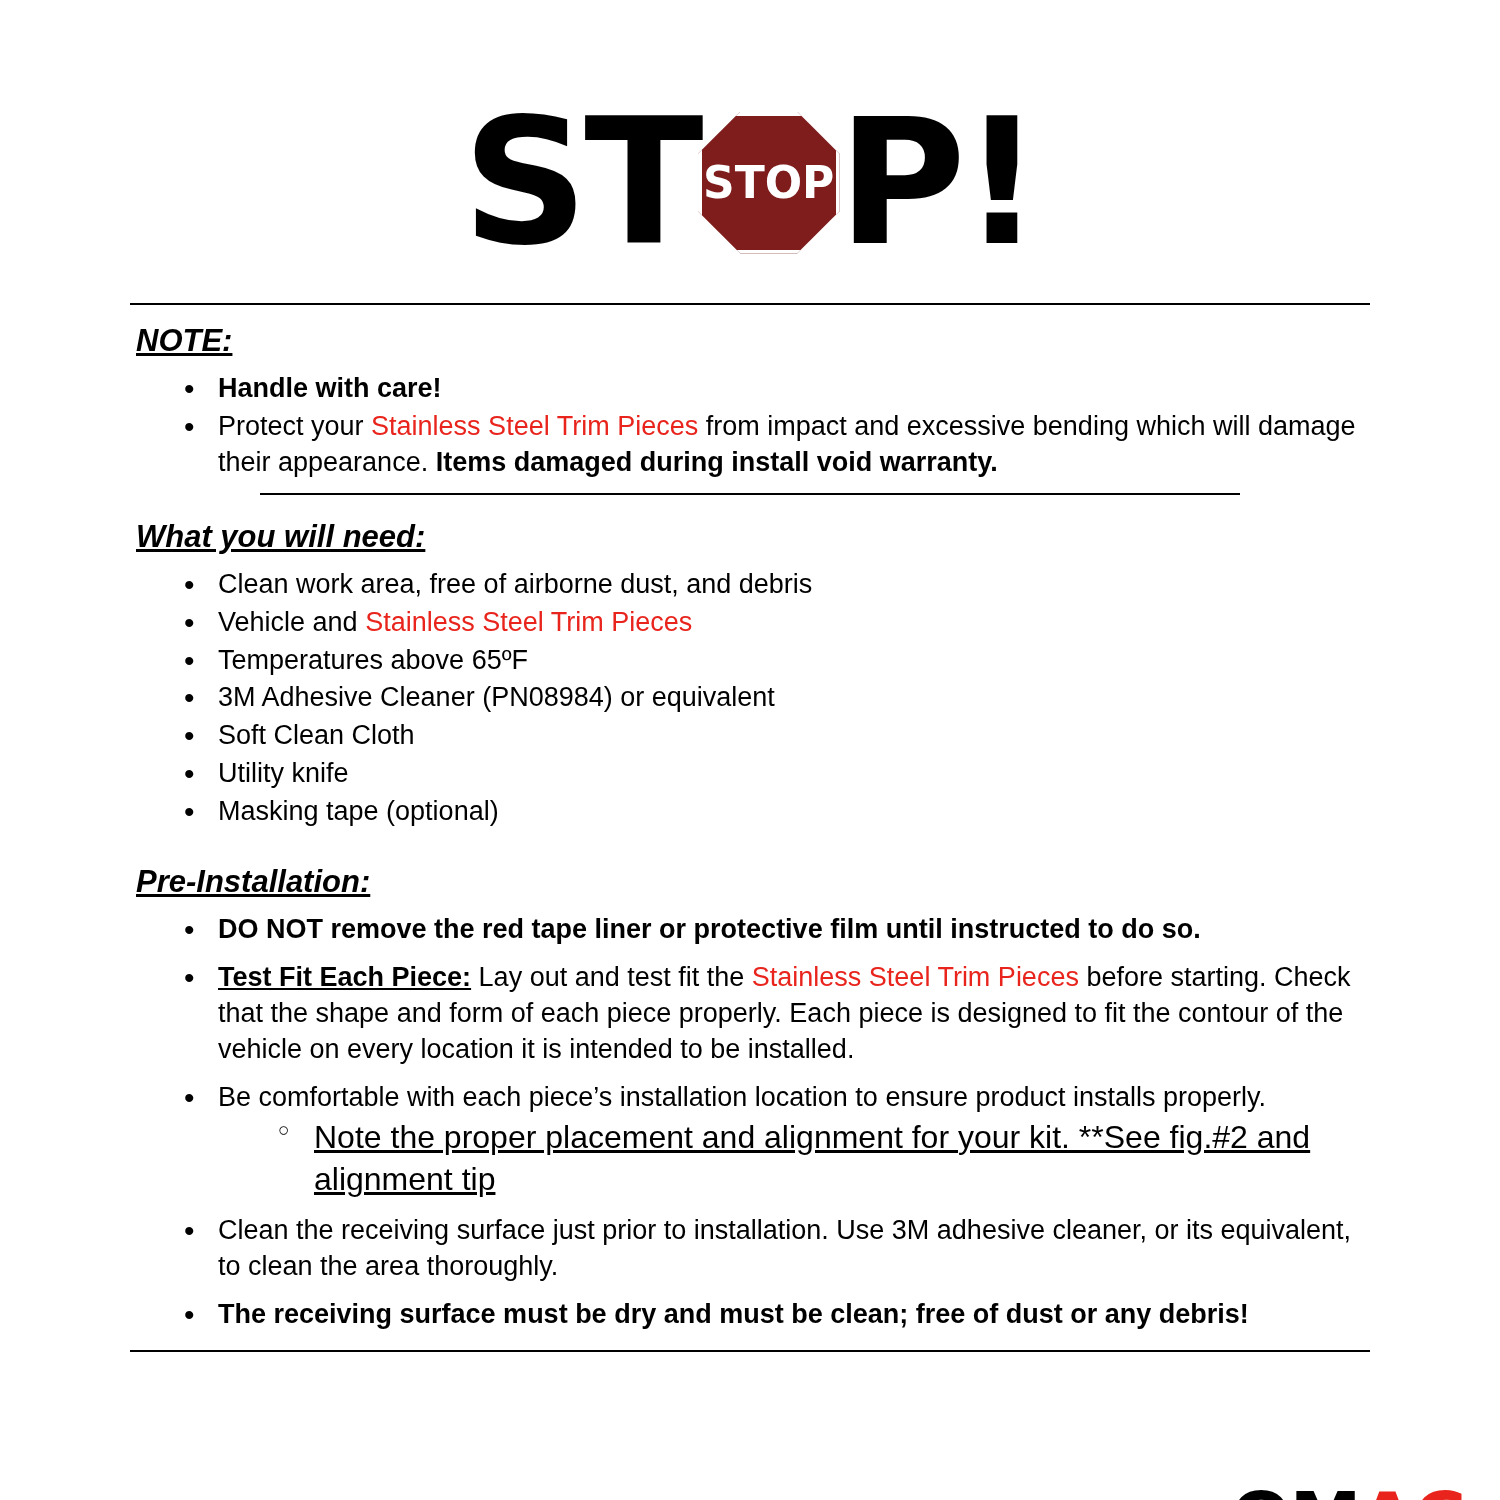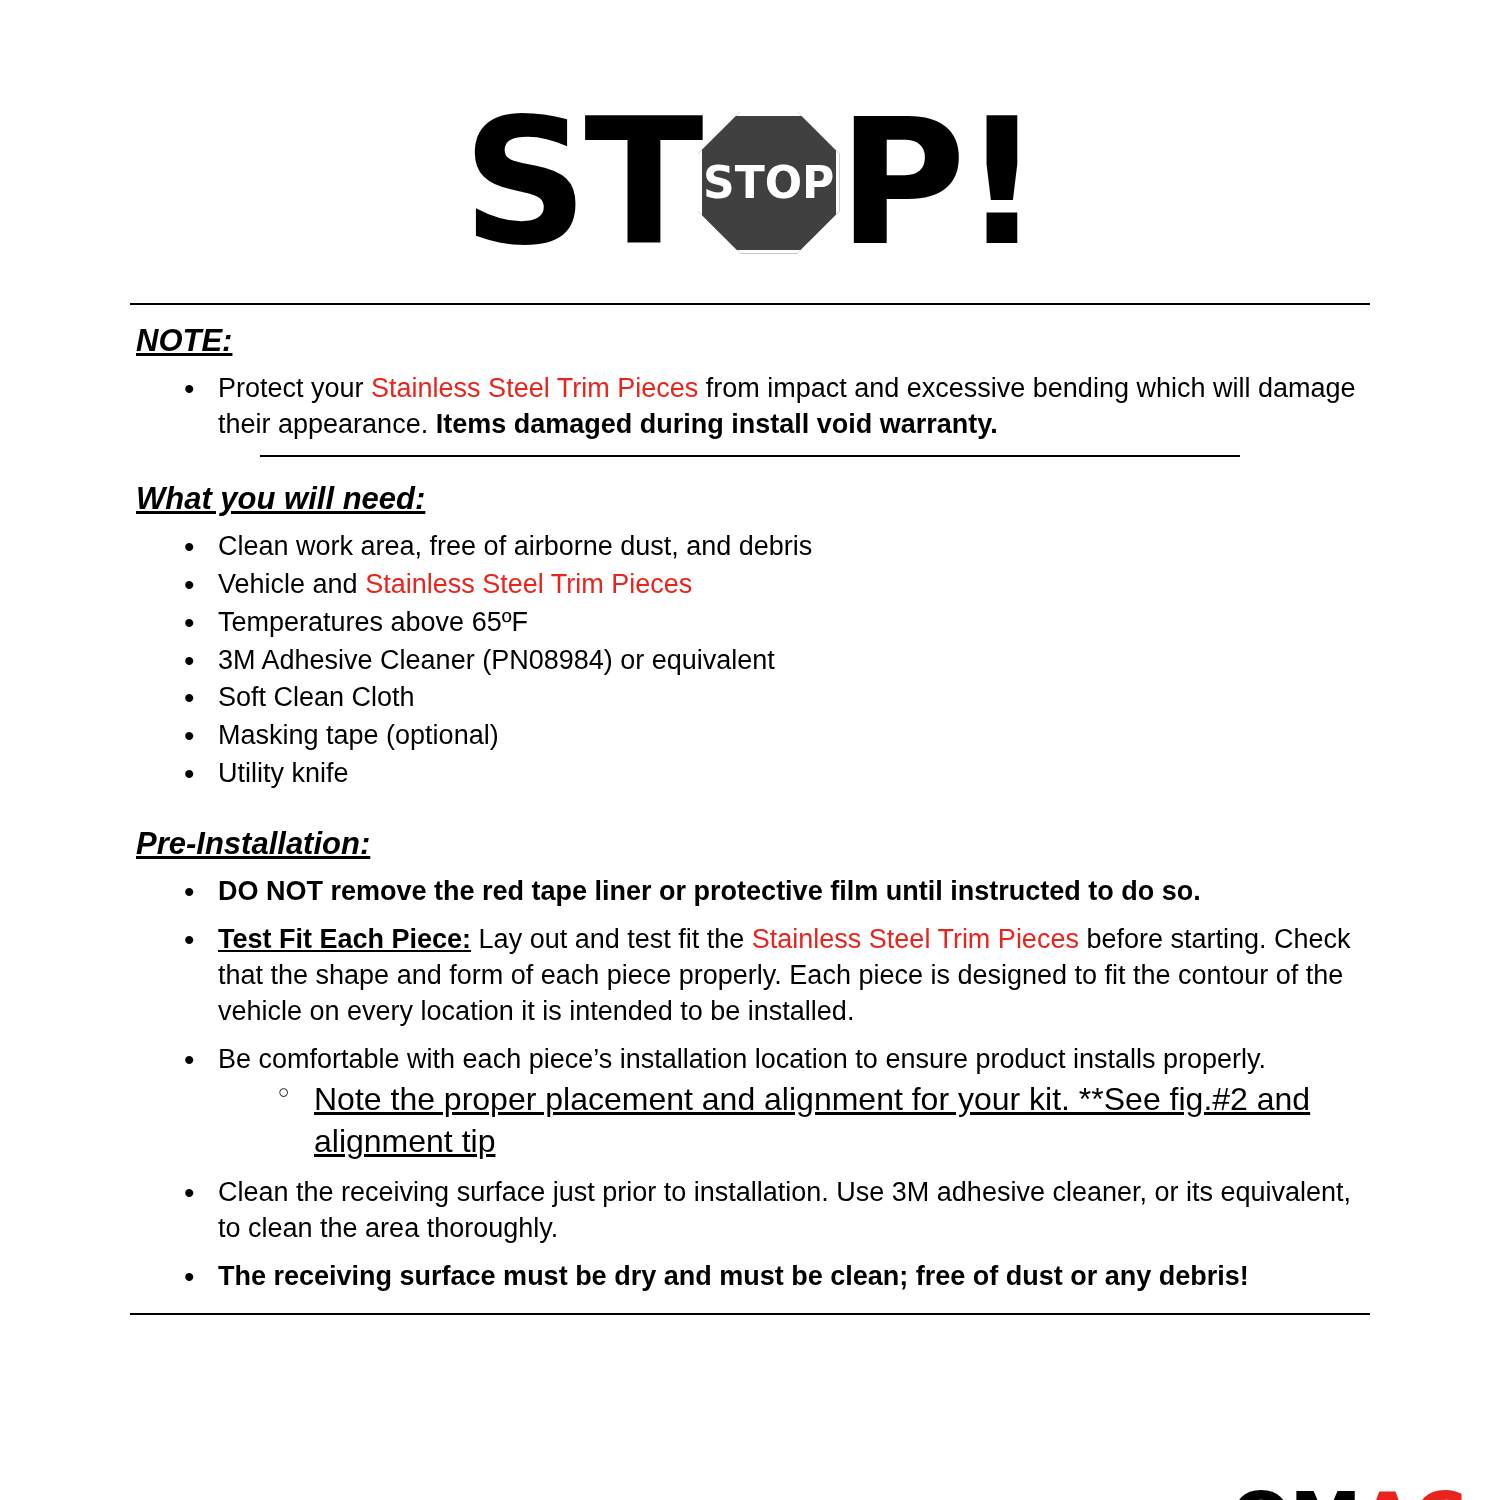--- a/index.html
+++ b/index.html
@@ -54,21 +54,21 @@
     width: 150px;
     height: 150px;
     margin: 0 -6px;
     display: inline-flex;
     align-items: center;
     justify-content: center;
   }
   .octagon {
     width: 142px;
     height: 142px;
-    background: #404040;
+    background: #7f1d1d;
     clip-path: polygon(30% 0%, 70% 0%, 100% 30%, 100% 70%, 70% 100%, 30% 100%, 0% 70%, 0% 30%);
     display: flex;
     align-items: center;
     justify-content: center;
     box-shadow: 3px 4px 4px rgba(0,0,0,0.35);
     border: 4px solid #ffffff;
     box-sizing: border-box;
   }
   .octagon span {
     color: #ffffff;
@@ -186,20 +186,23 @@
     </div>
   </div>
 
   <hr class="hr hr-top">
 
   <div class="content">
 
     <h2 class="section">NOTE:</h2>
     <ul class="bullets note-list">
       <li>
+        <span class="b">Handle with care!</span>
+      </li>
+      <li>
         <span>Protect your </span><span class="red">Stainless Steel Trim Pieces</span><span> from impact and excessive bending which will damage their appearance. </span><span class="b">Items damaged during install void warranty.</span>
       </li>
     </ul>
 
     <hr class="hr hr-note">
 
     <h2 class="section second">What you will need:</h2>
     <ul class="bullets need-list">
       <li>
         <span>Clean work area, free of airborne dust, and debris</span>
@@ -210,24 +213,24 @@
       <li>
         <span>Temperatures above 65ºF</span>
       </li>
       <li>
         <span>3M Adhesive Cleaner (PN08984) or equivalent</span>
       </li>
       <li>
         <span>Soft Clean Cloth</span>
       </li>
       <li>
+        <span>Utility knife</span>
+      </li>
+      <li>
         <span>Masking tape (optional)</span>
-      </li>
-      <li>
-        <span>Utility knife</span>
       </li>
     </ul>
 
     <h2 class="section third">Pre-Installation:</h2>
     <ul class="bullets pre-list">
       <li>
         <span class="b">DO NOT remove the red tape liner or protective film until instructed to do so.</span>
       </li>
       <li>
         <span class="u">Test Fit Each Piece:</span><span> Lay out and test fit the </span><span class="red">Stainless Steel Trim Pieces</span><span> before starting. Check that the shape and form of each piece properly. Each piece is designed to fit the contour of the vehicle on every location it is intended to be installed.</span>

